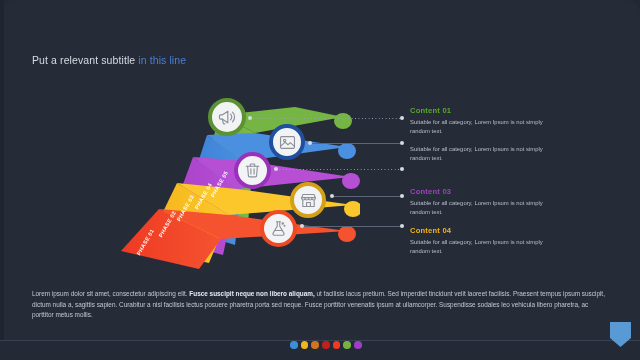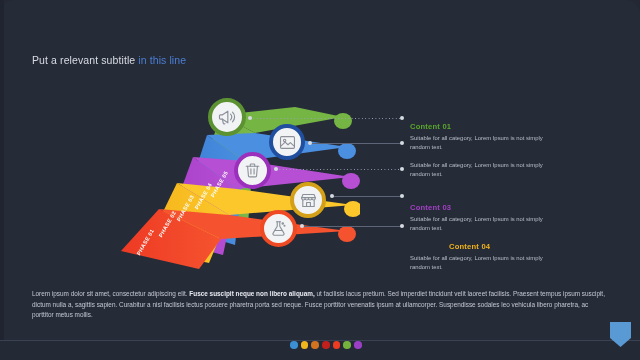--- a/index.html
+++ b/index.html
@@ -95,21 +95,21 @@
     position: absolute;
     width: 4px; height: 4px;
     border-radius: 50%;
     background: #d6dae2;
   }
 
   
   .content-list {
     position: absolute;
     left: 410px;
-    top: 122px;
+    top: 106px;
     width: 145px;
   }
   .content-item { margin-bottom: 9.5px; }
   .content-title {
     font-size: 7.6px;
     font-weight: bold;
     letter-spacing: .2px;
     margin: 0 0 2.5px 0;
   }
   .content-desc {
@@ -317,21 +317,21 @@
     <div class="content-item">
       <p class="content-desc">Suitable for all category, Lorem Ipsum is not simply random text.</p>
     </div>
 
     <div class="content-item">
       <p class="content-title" style="color:#a23fc4;margin-top:24px;">Content 03</p>
       <p class="content-desc">Suitable for all category, Lorem Ipsum is not simply random text.</p>
     </div>
 
     <div class="content-item">
-      <p class="content-title" style="color:#f0b31c;margin-left:39px;">Content 04</p>
+      <p class="content-title" style="color:#f0b31c;">Content 04</p>
       <p class="content-desc">Suitable for all category, Lorem Ipsum is not simply random text.</p>
     </div>
 
 
   </div>
 
   <p class="body-copy"><span>Lorem ipsum dolor sit amet, consectetur adipiscing elit. </span><b>Fusce suscipit neque non libero aliquam,</b><span> ut facilisis lacus pretium. Sed imperdiet tincidunt velit laoreet facilisis. Praesent tempus ipsum suscipit, dictum nulla a, sagittis sapien. Curabitur a nisl facilisis lectus posuere pharetra porta sed neque. Fusce porttitor venenatis ipsum at ullamcorper. Suspendisse sodales leo vehicula libero pharetra, ac porttitor metus mollis.</span></p>
 
   <div class="edge-bottom-divider"></div>
   <div class="edge-bottom"></div>

